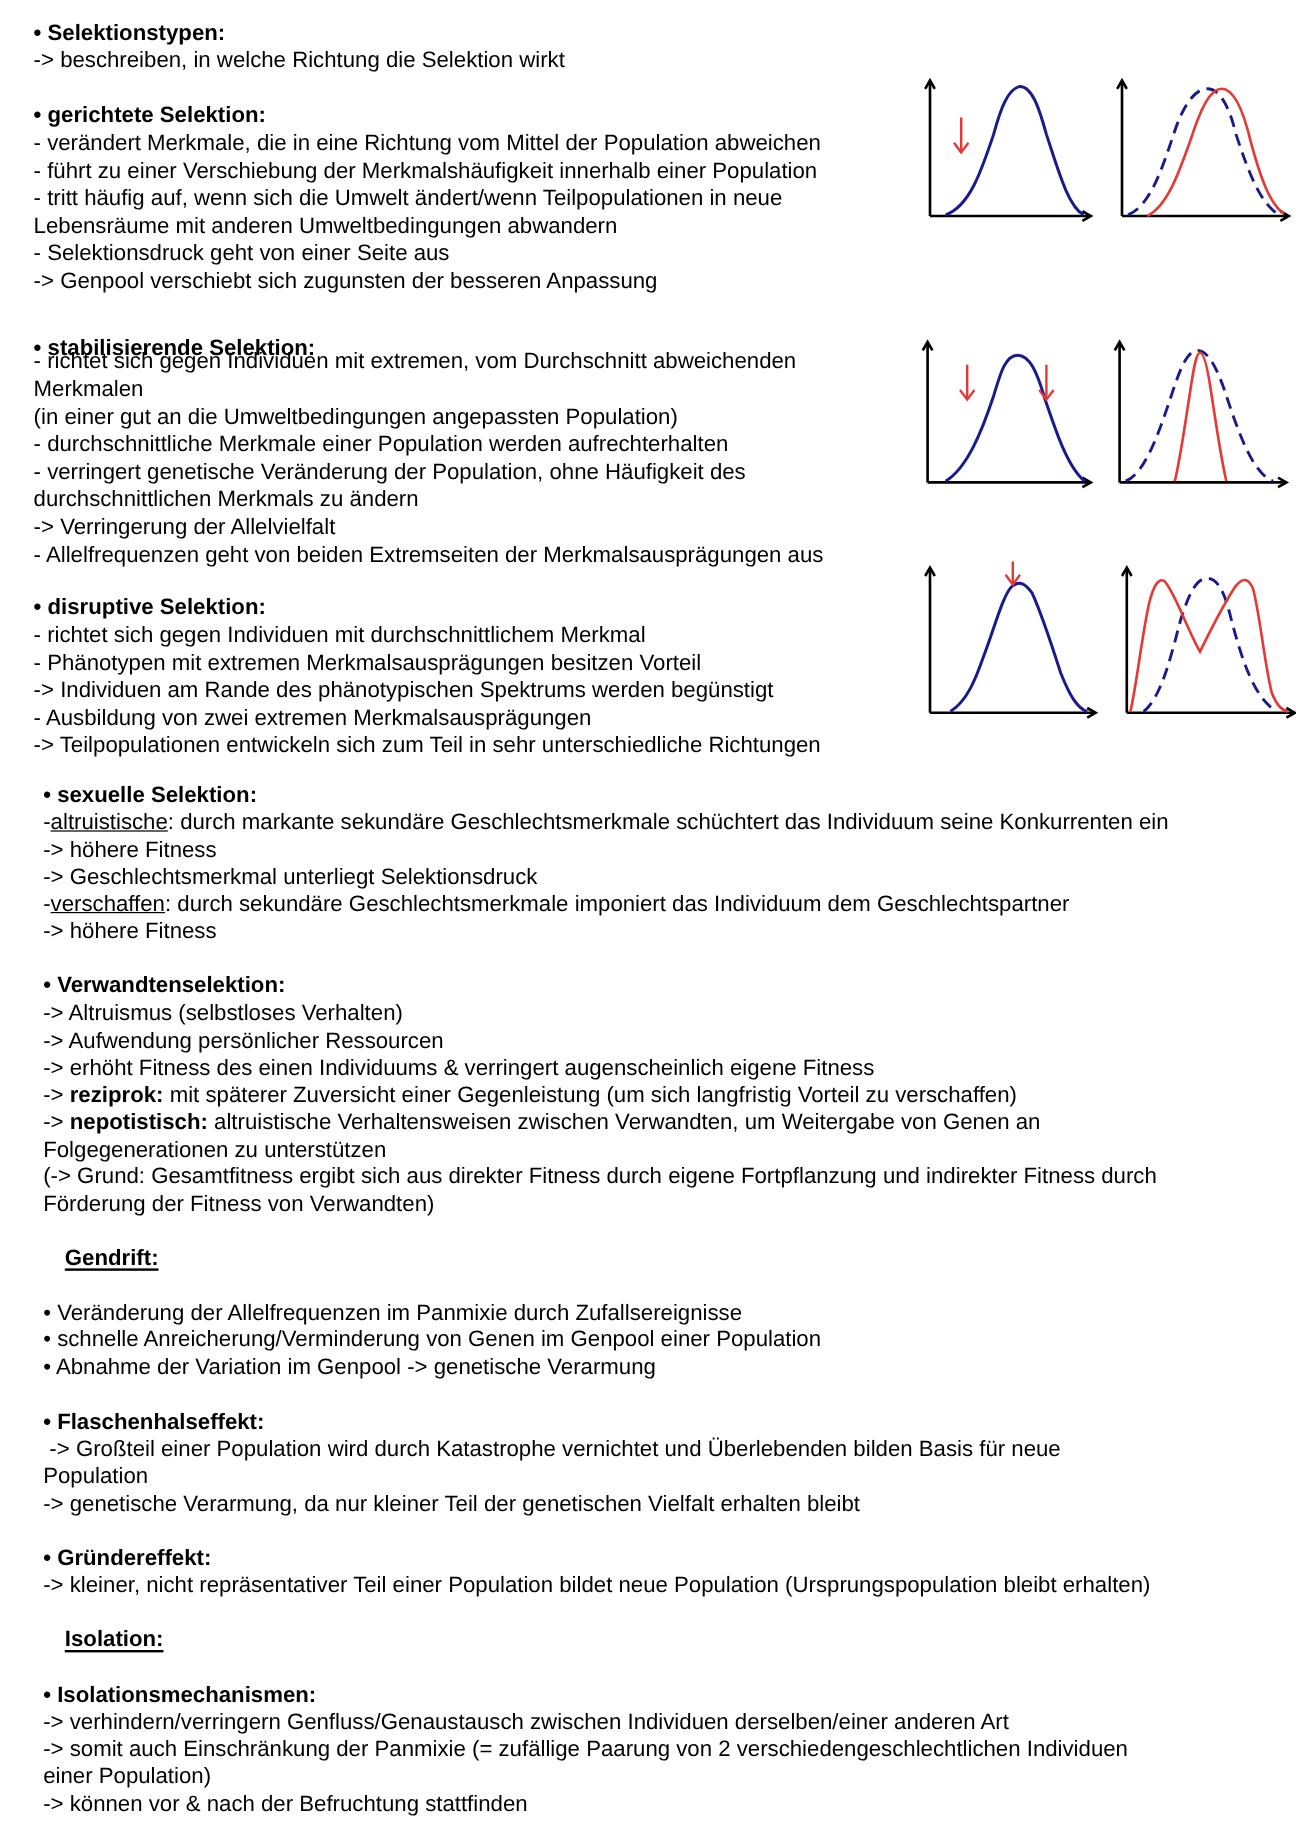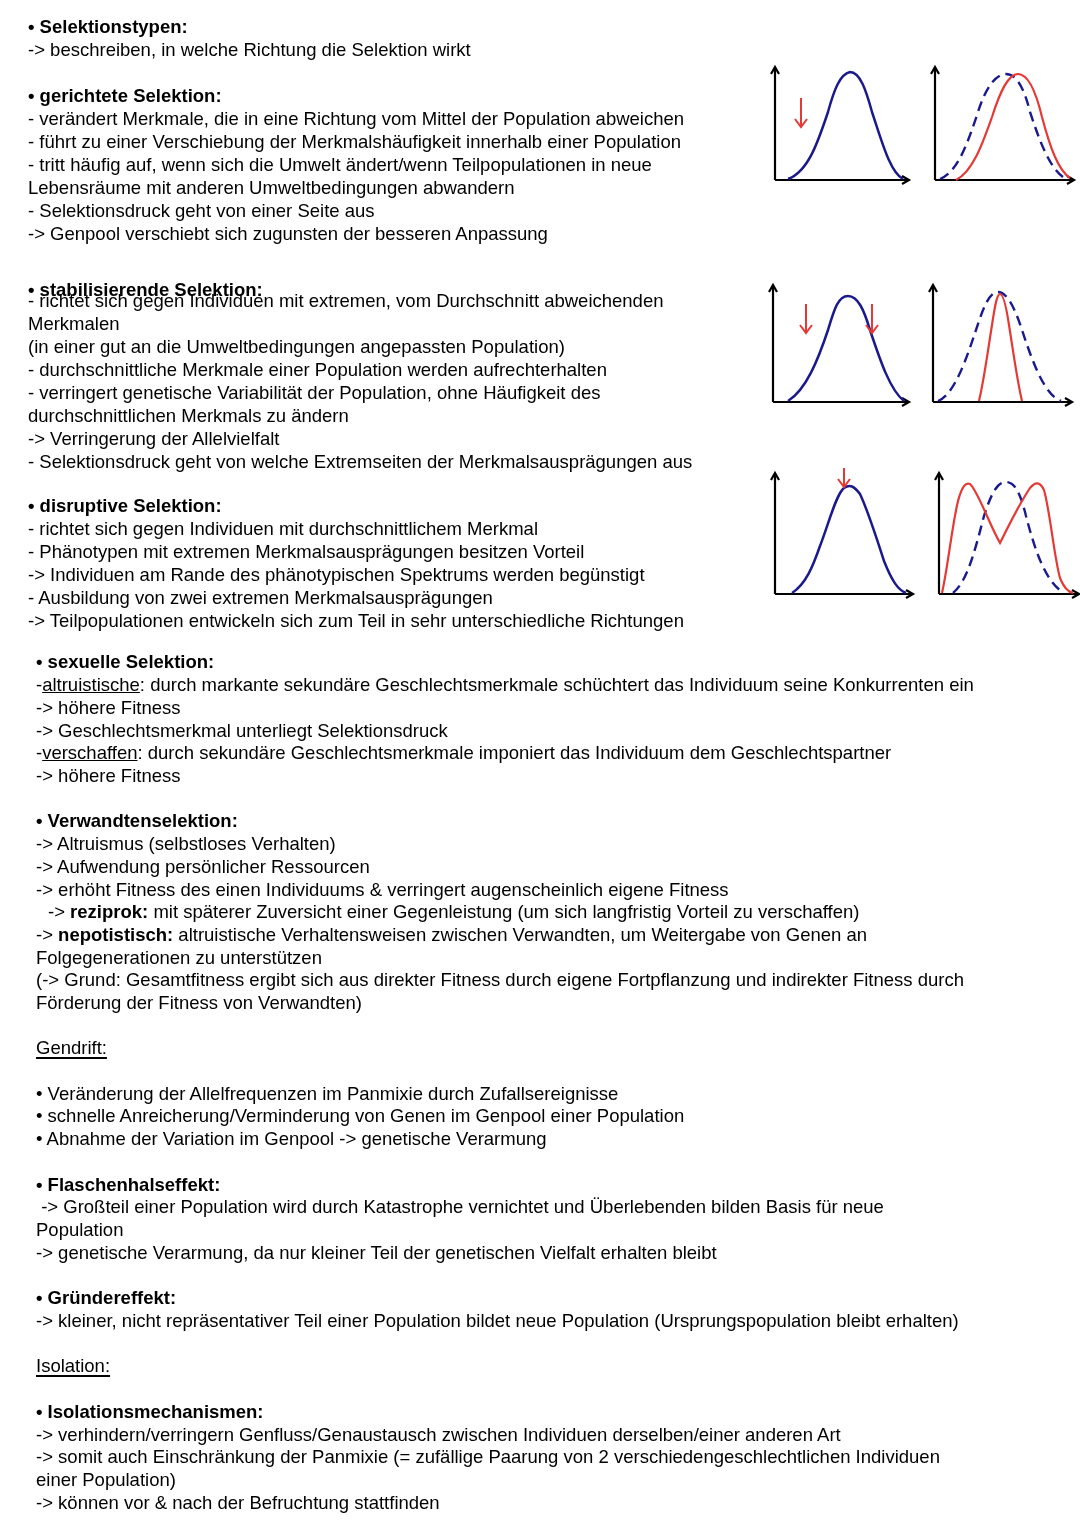--- a/index.html
+++ b/index.html
@@ -3,21 +3,21 @@
 <meta charset="utf-8">
 <style>
   html, body { margin: 0; padding: 0; background: #ffffff; }
   body {
     width: 1080px; height: 1527px; position: relative; overflow: hidden;
     font-family: "Liberation Sans", sans-serif; color: #000; font-size: 18.5px;
   }
   .line { position: absolute; white-space: nowrap; line-height: 23px; }
   .b { font-weight: bold; text-align: right; }
   .u { text-decoration: underline; }
-  .uh { font-weight: normal; text-decoration: underline; text-decoration-thickness: 2px; text-underline-offset: 3px; }
+  .uh { font-weight: bold; text-decoration: underline; text-decoration-thickness: 2px; text-underline-offset: 3px; margin-left: 18px; }
   .diagram { position: absolute; }
 </style>
 </head>
 <body>
 
 <div class="line b" style="left:28px;top:15px">• Selektionstypen:</div>
 <div class="line" style="left:28px;top:38px">-&gt; beschreiben, in welche Richtung die Selektion wirkt</div>
 
 <div class="line b" style="left:28px;top:84px">• gerichtete Selektion:</div>
 <div class="line" style="left:28px;top:107px">- verändert Merkmale, die in eine Richtung vom Mittel der Population abweichen</div>
@@ -47,24 +47,24 @@
   </g>
   <path d="M172 117 C190 110,200 80,210 50 C218 25,228 12,238 12 C248 12,256 25,262 50 C272 80,282 108,298 117" fill="none" stroke="#1a1a8c" stroke-width="2.4" stroke-dasharray="10,6"></path>
   <path d="M188 118 C205 110,215 80,224 55 C232 30,240 12,250 12 C260 12,268 30,274 55 C282 85,290 108,302 116" fill="none" stroke="#e53935" stroke-width="2.2"></path>
 </svg>
 
 <div class="line b" style="left:28px;top:278px">• stabilisierende Selektion:</div>
 <div class="line" style="left:28px;top:289px">- richtet sich gegen Individuen mit extremen, vom Durchschnitt abweichenden</div>
 <div class="line" style="left:28px;top:312px">Merkmalen</div>
 <div class="line" style="left:28px;top:335px">(in einer gut an die Umweltbedingungen angepassten Population)</div>
 <div class="line" style="left:28px;top:358px">- durchschnittliche Merkmale einer Population werden aufrechterhalten</div>
-<div class="line" style="left:28px;top:381px">- verringert genetische Variabilität der Population, ohne Häufigkeit des</div>
+<div class="line" style="left:28px;top:381px">- verringert genetische Veränderung der Population, ohne Häufigkeit des</div>
 <div class="line" style="left:28px;top:404px">durchschnittlichen Merkmals zu ändern</div>
 <div class="line" style="left:28px;top:427px">-&gt; Verringerung der Allelvielfalt</div>
-<div class="line" style="left:28px;top:450px">- Selektionsdruck geht von welche Extremseiten der Merkmalsausprägungen aus</div>
+<div class="line" style="left:28px;top:450px">- Allelfrequenzen geht von beiden Extremseiten der Merkmalsausprägungen aus</div>
 
 <svg class="diagram" style="left:766px;top:280px" width="314" height="128">
   <g fill="none" stroke="#000" stroke-width="2.2">
     <path d="M7 122 V6"></path>
       <path d="M3 12 L7 5 L11 12"></path>
     <path d="M7 122 H142"></path>
       <path d="M136 118 L143 122 L136 126"></path>
   </g>
   <path d="M22 121 C40 110,52 80,62 50 C68 30,72 16,82 16 C92 16,98 30,104 50 C114 80,124 110,138 121" fill="none" stroke="#1a1a8c" stroke-width="2.5"></path>
   <g fill="none" stroke="#e53935" stroke-width="2">
@@ -116,21 +116,21 @@
 <div class="line" style="left:36px;top:673px"><span>-</span><span class="u">altruistische</span><span>: durch markante sekundäre Geschlechtsmerkmale schüchtert das Individuum seine Konkurrenten ein</span></div>
 <div class="line" style="left:36px;top:696px">-&gt; höhere Fitness</div>
 <div class="line" style="left:36px;top:719px">-&gt; Geschlechtsmerkmal unterliegt Selektionsdruck</div>
 <div class="line" style="left:36px;top:741px"><span>-</span><span class="u">verschaffen</span><span>: durch sekundäre Geschlechtsmerkmale imponiert das Individuum dem Geschlechtspartner</span></div>
 <div class="line" style="left:36px;top:764px">-&gt; höhere Fitness</div>
 
 <div class="line b" style="left:36px;top:809px">• Verwandtenselektion:</div>
 <div class="line" style="left:36px;top:832px">-&gt; Altruismus (selbstloses Verhalten)</div>
 <div class="line" style="left:36px;top:855px">-&gt; Aufwendung persönlicher Ressourcen</div>
 <div class="line" style="left:36px;top:878px">-&gt; erhöht Fitness des einen Individuums &amp; verringert augenscheinlich eigene Fitness</div>
-<div class="line" style="left:48px;top:900px"><span>-&gt; </span><span class="b">reziprok:</span><span> mit späterer Zuversicht einer Gegenleistung (um sich langfristig Vorteil zu verschaffen)</span></div>
+<div class="line" style="left:36px;top:900px"><span>-&gt; </span><span class="b">reziprok:</span><span> mit späterer Zuversicht einer Gegenleistung (um sich langfristig Vorteil zu verschaffen)</span></div>
 <div class="line" style="left:36px;top:923px"><span>-&gt; </span><span class="b">nepotistisch:</span><span> altruistische Verhaltensweisen zwischen Verwandten, um Weitergabe von Genen an</span></div>
 <div class="line" style="left:36px;top:946px">Folgegenerationen zu unterstützen</div>
 <div class="line" style="left:36px;top:968px">(-&gt; Grund: Gesamtfitness ergibt sich aus direkter Fitness durch eigene Fortpflanzung und indirekter Fitness durch</div>
 <div class="line" style="left:36px;top:991px">Förderung der Fitness von Verwandten)</div>
 
 <div class="line uh" style="left:36px;top:1036px">Gendrift:</div>
 <div class="line" style="left:36px;top:1082px">• Veränderung der Allelfrequenzen im Panmixie durch Zufallsereignisse</div>
 <div class="line" style="left:36px;top:1104px">• schnelle Anreicherung/Verminderung von Genen im Genpool einer Population</div>
 <div class="line" style="left:36px;top:1127px">• Abnahme der Variation im Genpool -&gt; genetische Verarmung</div>
 

